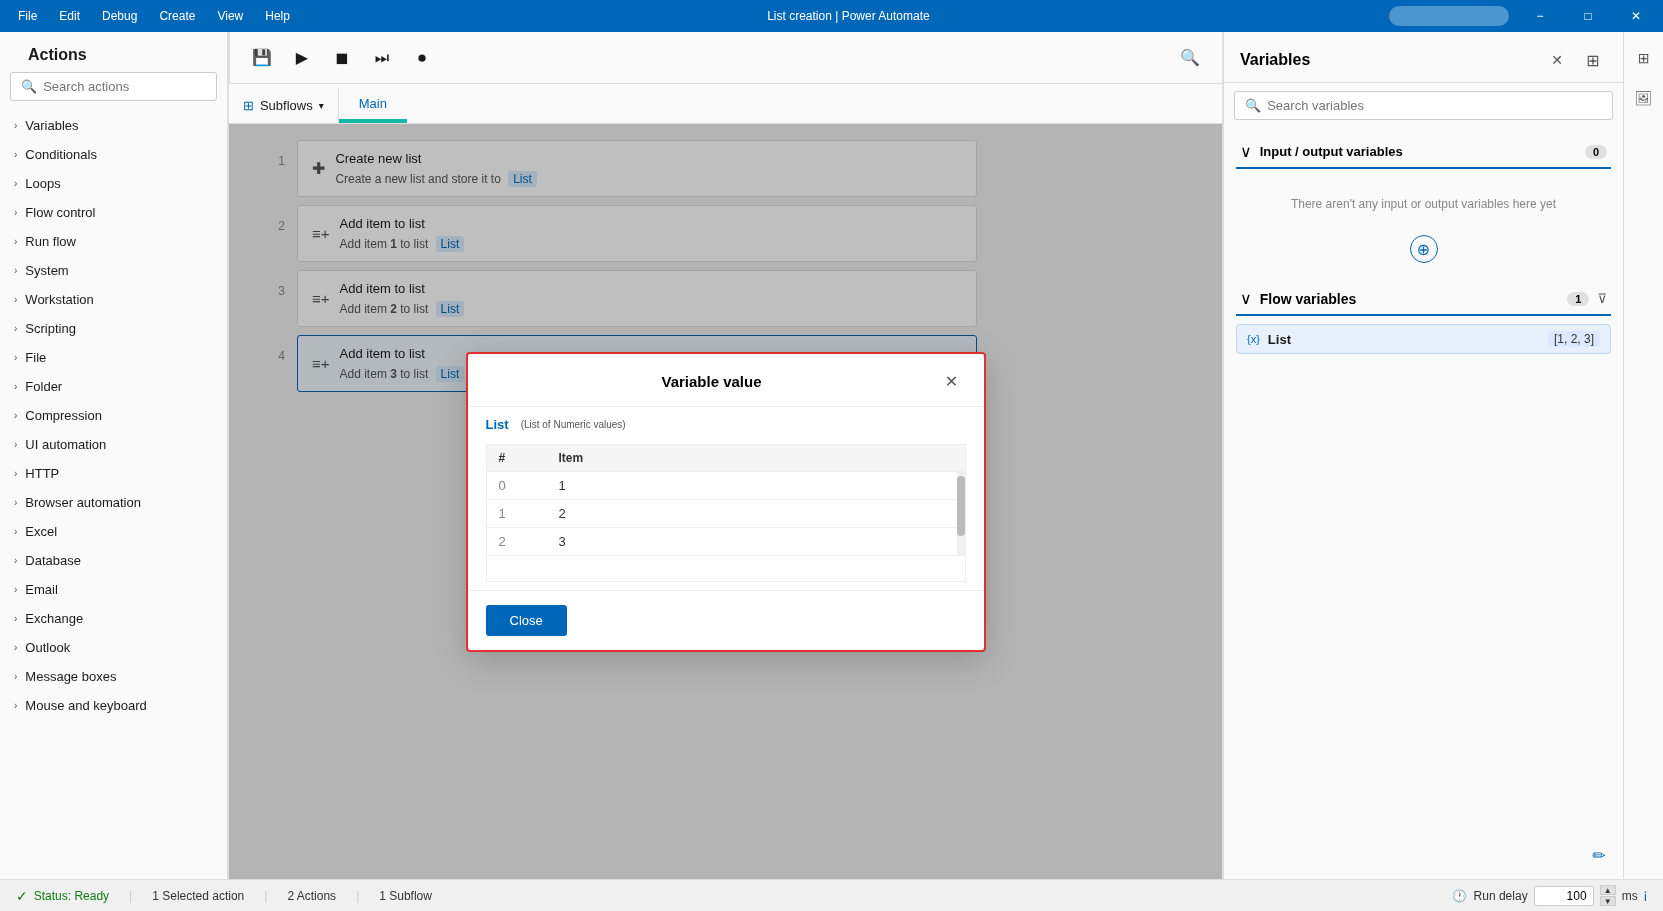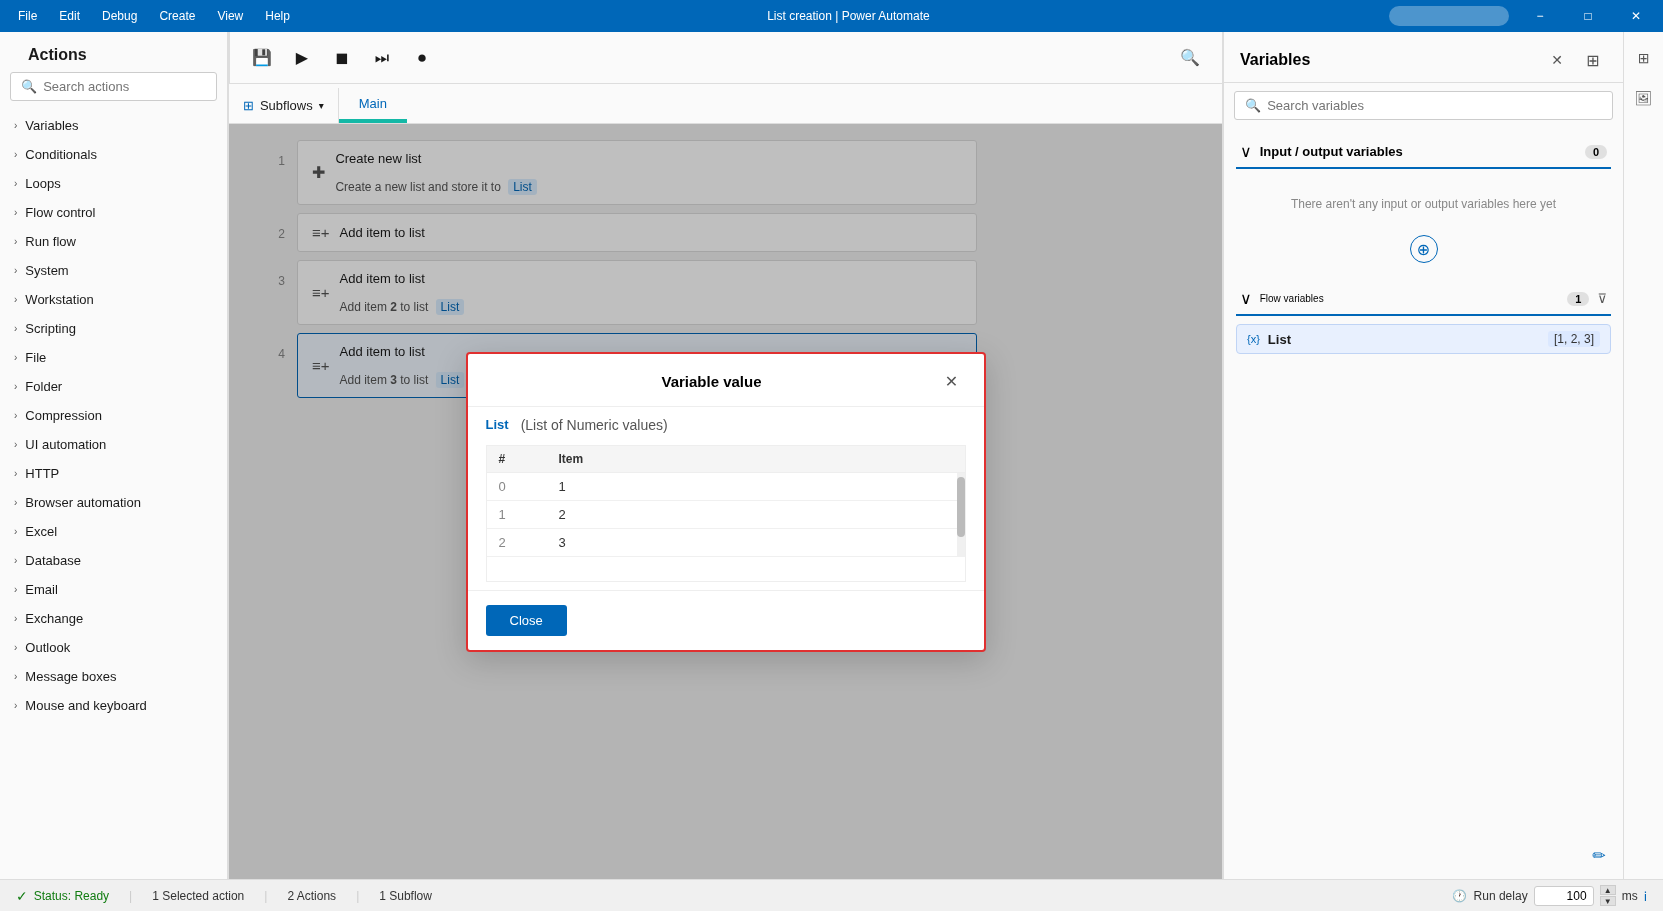--- a/index.html
+++ b/index.html
@@ -216,21 +216,21 @@
       font-size: 13px;
       max-width: 680px;
     }
     .flow-icon {
       font-size: 16px;
       color: #555;
       flex-shrink: 0;
     }
     .flow-action-text { flex: 1; }
     .flow-action-title { font-weight: 500; font-size: 13px; color: #1a1a1a; }
-    .flow-action-desc { font-size: 12px; color: #555; margin-top: 14px; }
+    .flow-action-desc { font-size: 12px; color: #555; margin-top: 6px; }
     .flow-badge {
       background: #dbeeff;
       color: #0067b8;
       border-radius: 3px;
       padding: 1px 5px;
       font-size: 12px;
       font-weight: 500;
       display: inline;
       margin-left: 4px;
     }
@@ -338,21 +338,21 @@
     }
     .vars-section2-header {
       display: flex;
       align-items: center;
       gap: 8px;
       cursor: pointer;
       padding: 6px 4px;
       border-bottom: 2px solid #0067b8;
       margin-bottom: 8px;
     }
-    .vars-section2-title { font-size: 10px; font-weight: 400; flex: 1; }
+    .vars-section2-title { font-size: 14px; font-weight: 700; flex: 1; }
     .vars-filter-btn {
       cursor: pointer; font-size: 13px; color: #555;
     }
 
     .var-item {
       display: flex;
       align-items: center;
       gap: 8px;
       background: #e8f0fe;
       border: 1px solid #c0d4f5;
@@ -706,20 +706,26 @@
           </div>
         </div>
       </div>
 
       <div class="flow-action-row">
         <div class="flow-row-num">2</div>
         <div class="flow-action-card">
           <span class="flow-icon" style="font-size:15px;">≡+</span>
           <div class="flow-action-text">
             <div class="flow-action-title">Add item to list</div>
+            <div class="flow-action-desc">
+              <span>Add item</span>
+              <strong> <span>1</span> </strong>
+              <span>to list</span>
+              <span class="flow-badge">List</span>
+            </div>
           </div>
         </div>
       </div>
 
       <div class="flow-action-row">
         <div class="flow-row-num">3</div>
         <div class="flow-action-card">
           <span class="flow-icon" style="font-size:15px;">≡+</span>
           <div class="flow-action-text">
             <div class="flow-action-title">Add item to list</div>
@@ -751,21 +757,21 @@
       </div>
 
       <div class="modal-overlay">
         <div class="modal">
           <div class="modal-header">
             <span class="modal-title">Variable value</span>
             <div class="modal-close">✕</div>
           </div>
           <div style="padding: 10px 18px 4px; display:flex; align-items:center; gap:6px;">
             <span class="modal-subtitle-list" style="color:#0067b8; font-weight:600; font-size:13px;">List</span>
-            <span class="modal-subtitle-type" style="color:#555; font-size:14px;">(List of Numeric values)</span>
+            <span class="modal-subtitle-type" style="color:#555; font-size:10px;">(List of Numeric values)</span>
           </div>
           <div class="modal-table">
             <div class="modal-table-header">
               <div class="col-hash">#</div>
               <div class="col-item">Item</div>
             </div>
             <div class="modal-table-scroll">
               <div class="modal-table-row">
                 <div class="col-hash">0</div>
                 <div class="col-item">1</div>

